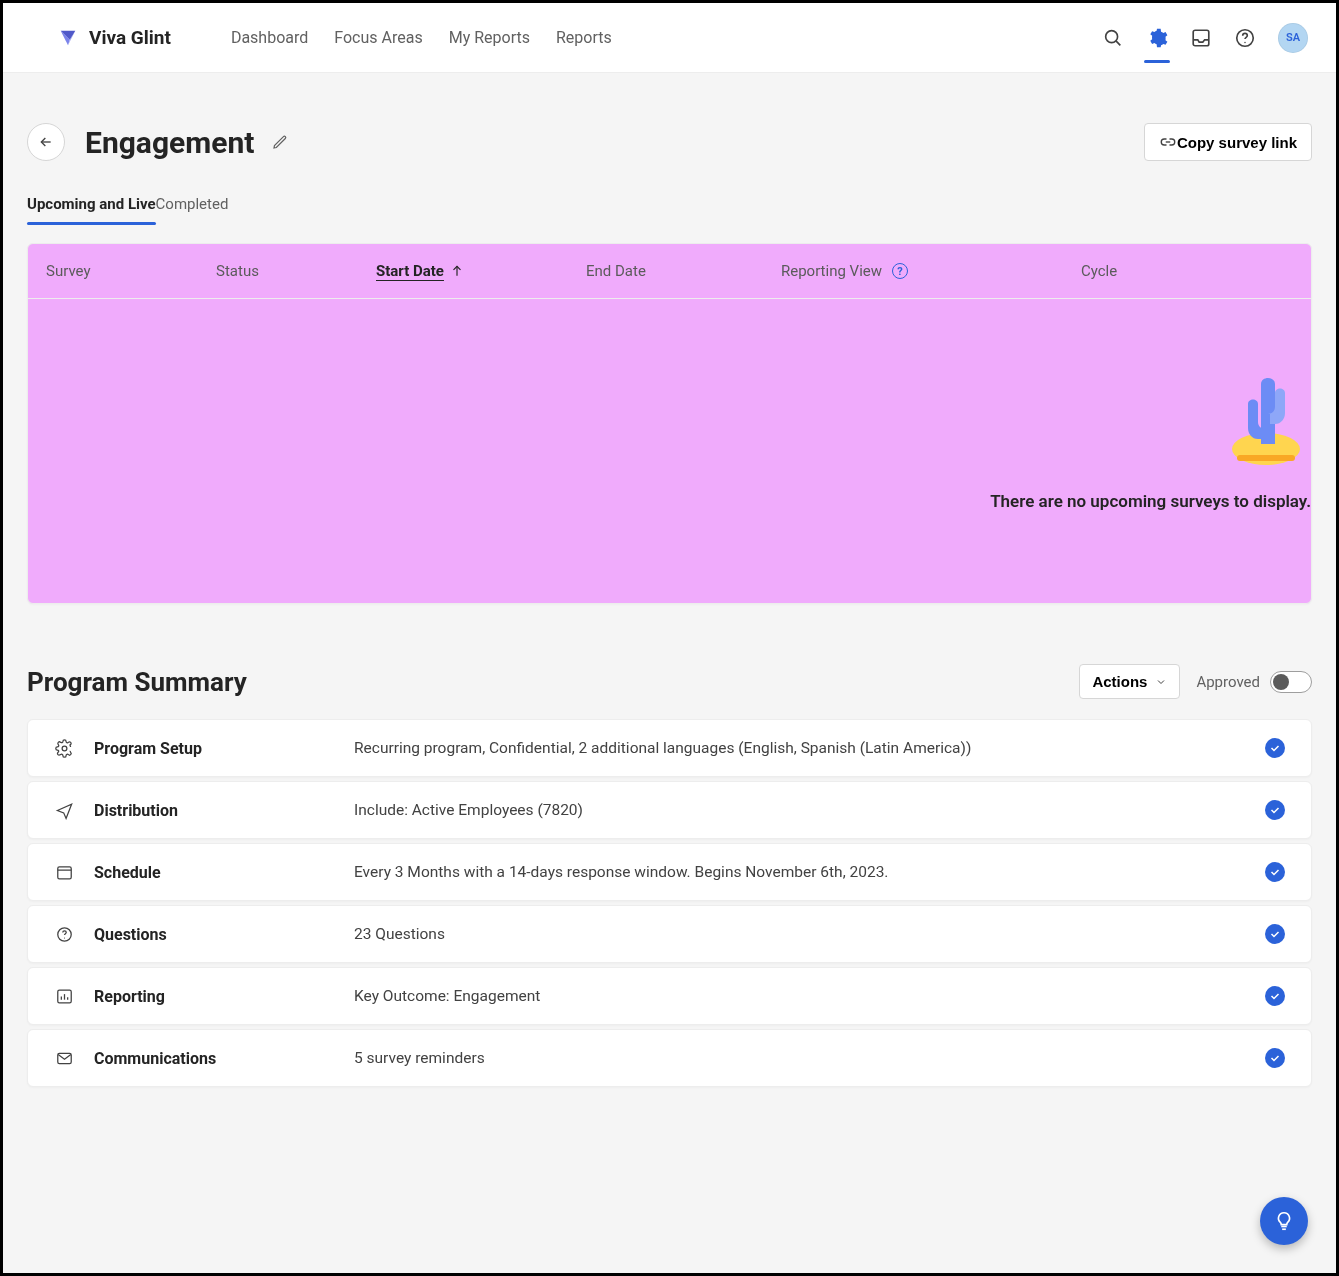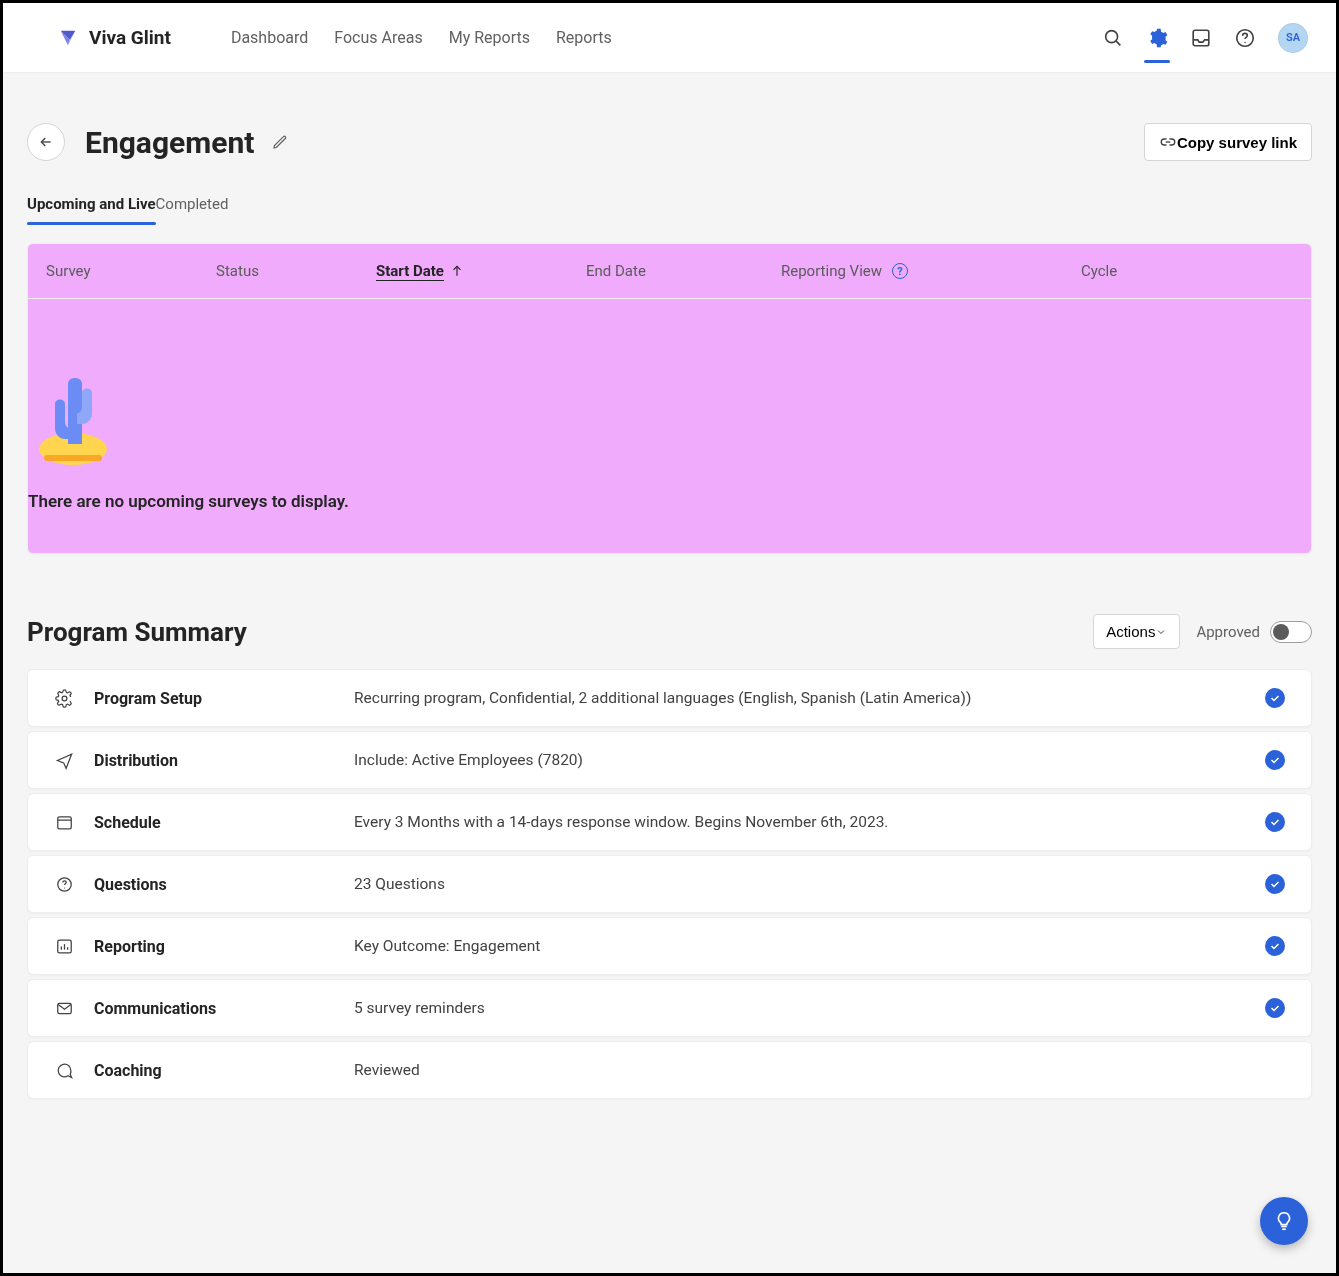--- a/index.html
+++ b/index.html
@@ -117,34 +117,34 @@
   .th { display:flex; align-items:center; gap:6px; cursor:pointer; }
   .th.sorted { font-weight:700; color:var(--text); text-decoration: underline; text-underline-offset: 4px; text-align: right; }
   .help-dot {
     width:16px; height:16px; border-radius:50%;
     border:1.5px solid var(--blue); color:var(--blue);
     font-size:11px; font-weight:700;
     display:inline-flex; align-items:center; justify-content:center;
     margin-left: 4px;
   }
   .empty {
-    display:flex; flex-direction:column; align-items:flex-start;
-    padding:60px 0 42px;
+    display:flex; flex-direction:column; align-items:flex-end;
+    padding:60px 0 92px;
   }
   .empty-text { margin-top:18px; font-size:17px; font-weight:600; }
 
   
   .ps-header {
     display:flex; align-items:center; margin-top:60px;
   }
   .ps-title { font-size:26px; font-weight:700; }
   .actions-btn {
     margin-left:auto; background:#fff; border:1px solid #d6d6d6;
-    border-radius:4px; padding:8px 12px; font-size:15px; font-weight:400;
-    display:flex; align-items:center; gap:0; cursor:pointer;
+    border-radius:4px; padding:8px 12px; font-size:15px; font-weight:700;
+    display:flex; align-items:center; gap:8px; cursor:pointer;
   }
   .approved-lbl { font-size:15px; color:var(--text-muted); margin-left:16px; }
   .toggle {
     width:42px; height:22px; border-radius:20px; border:1px solid #9e9e9e;
     background:#fff; margin-left:10px; position:relative; cursor:pointer;
   }
   .toggle::after {
     content:""; position:absolute; left:2px; top:2px;
     width:16px; height:16px; border-radius:50%; background:#5b5b5b;
   }
@@ -394,34 +394,20 @@
       </span>
       <span class="ps-name">Communications</span>
       <span class="ps-desc">5 survey reminders</span>
       <span class="ps-check">
           <svg viewBox="0 0 24 24" fill="none" stroke-width="3">
             <polyline points="5 12 10 17 19 8"></polyline>
           </svg>
         </span>
     </div>
 
-    <div class="ps-item">
-      <span class="ps-icon">
-        <svg viewBox="0 0 24 24" fill="none" stroke="currentColor" stroke-width="1.6">
-            <path d="M20 12a8 8 0 10-3.5 6.6L21 21l-1.8-4.2A7.96 7.96 0 0020 12z"></path>
-          </svg>
-      </span>
-      <span class="ps-name">Coaching</span>
-      <span class="ps-desc">Reviewed</span>
-      <span class="ps-check" style="visibility:hidden">
-          <svg viewBox="0 0 24 24" fill="none" stroke-width="3">
-            <polyline points="5 12 10 17 19 8"></polyline>
-          </svg>
-        </span>
-    </div>
 
   </div>
 </div>
 
 <div class="fab">
   <svg viewBox="0 0 24 24" fill="none" stroke-width="1.8">
     <path d="M9 18h6"></path>
       <path d="M10 21h4"></path>
     <path d="M12 3a6 6 0 00-4 10.5c.8.8 1 1.8 1 2.5h6c0-.7.2-1.7 1-2.5A6 6 0 0012 3z"></path>
   </svg>

